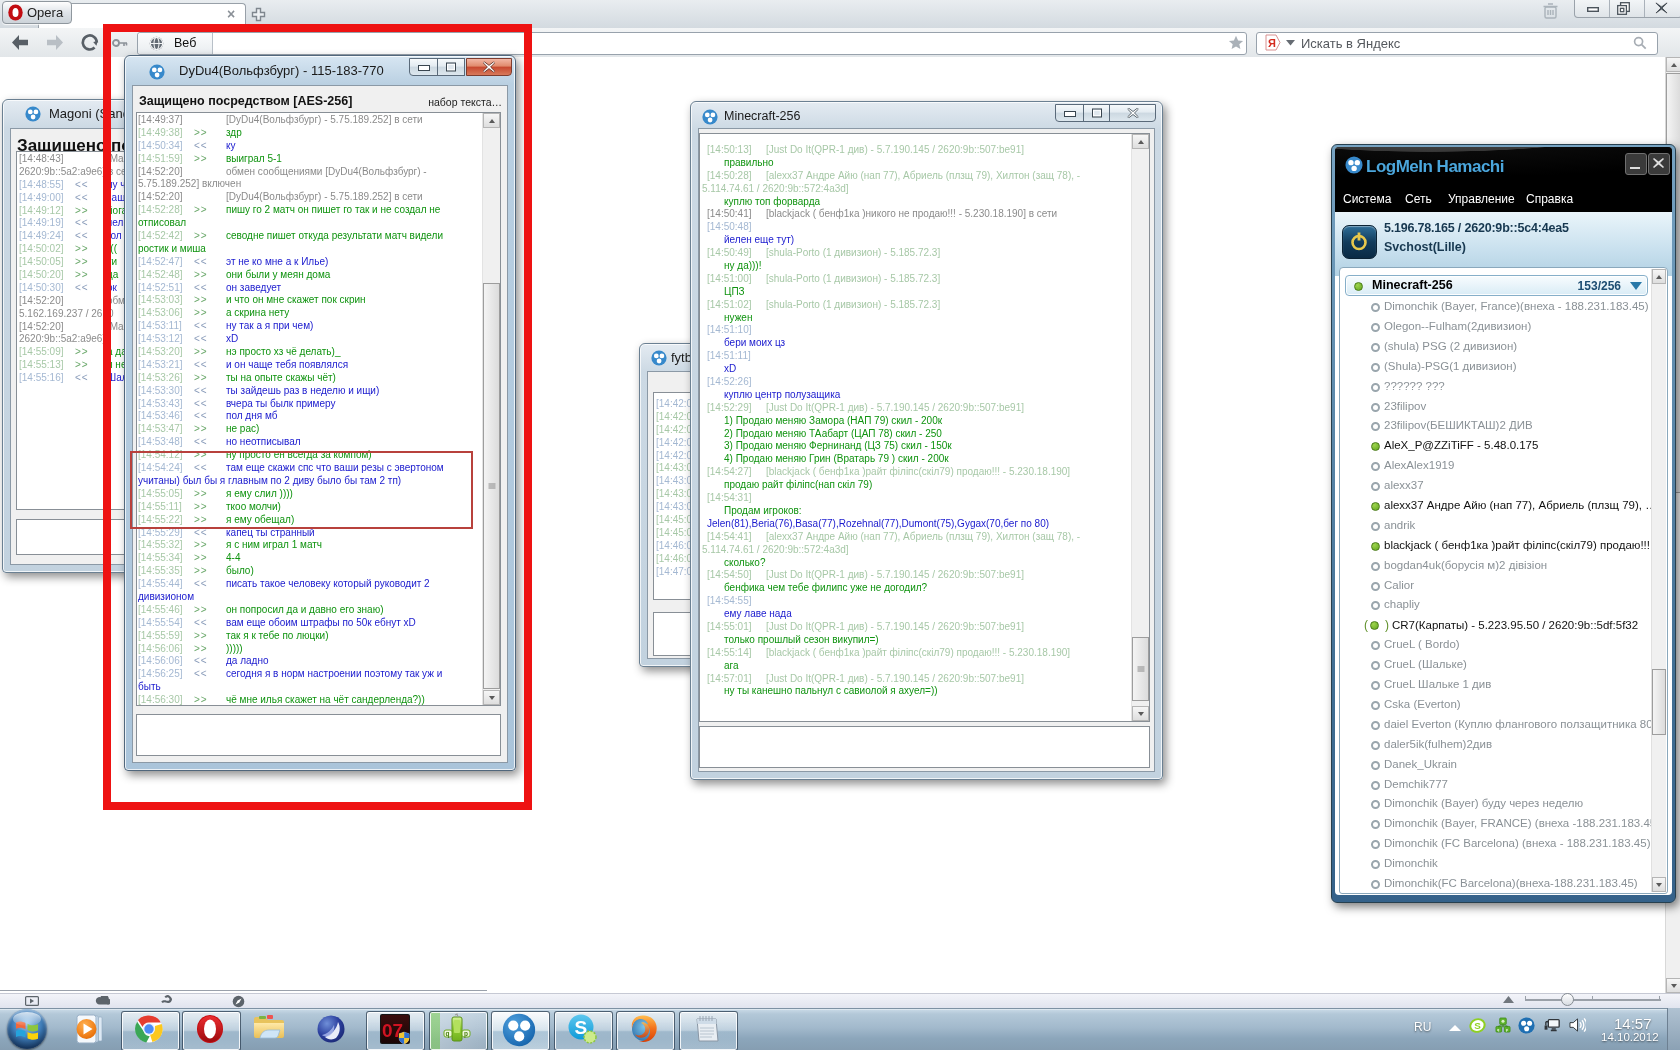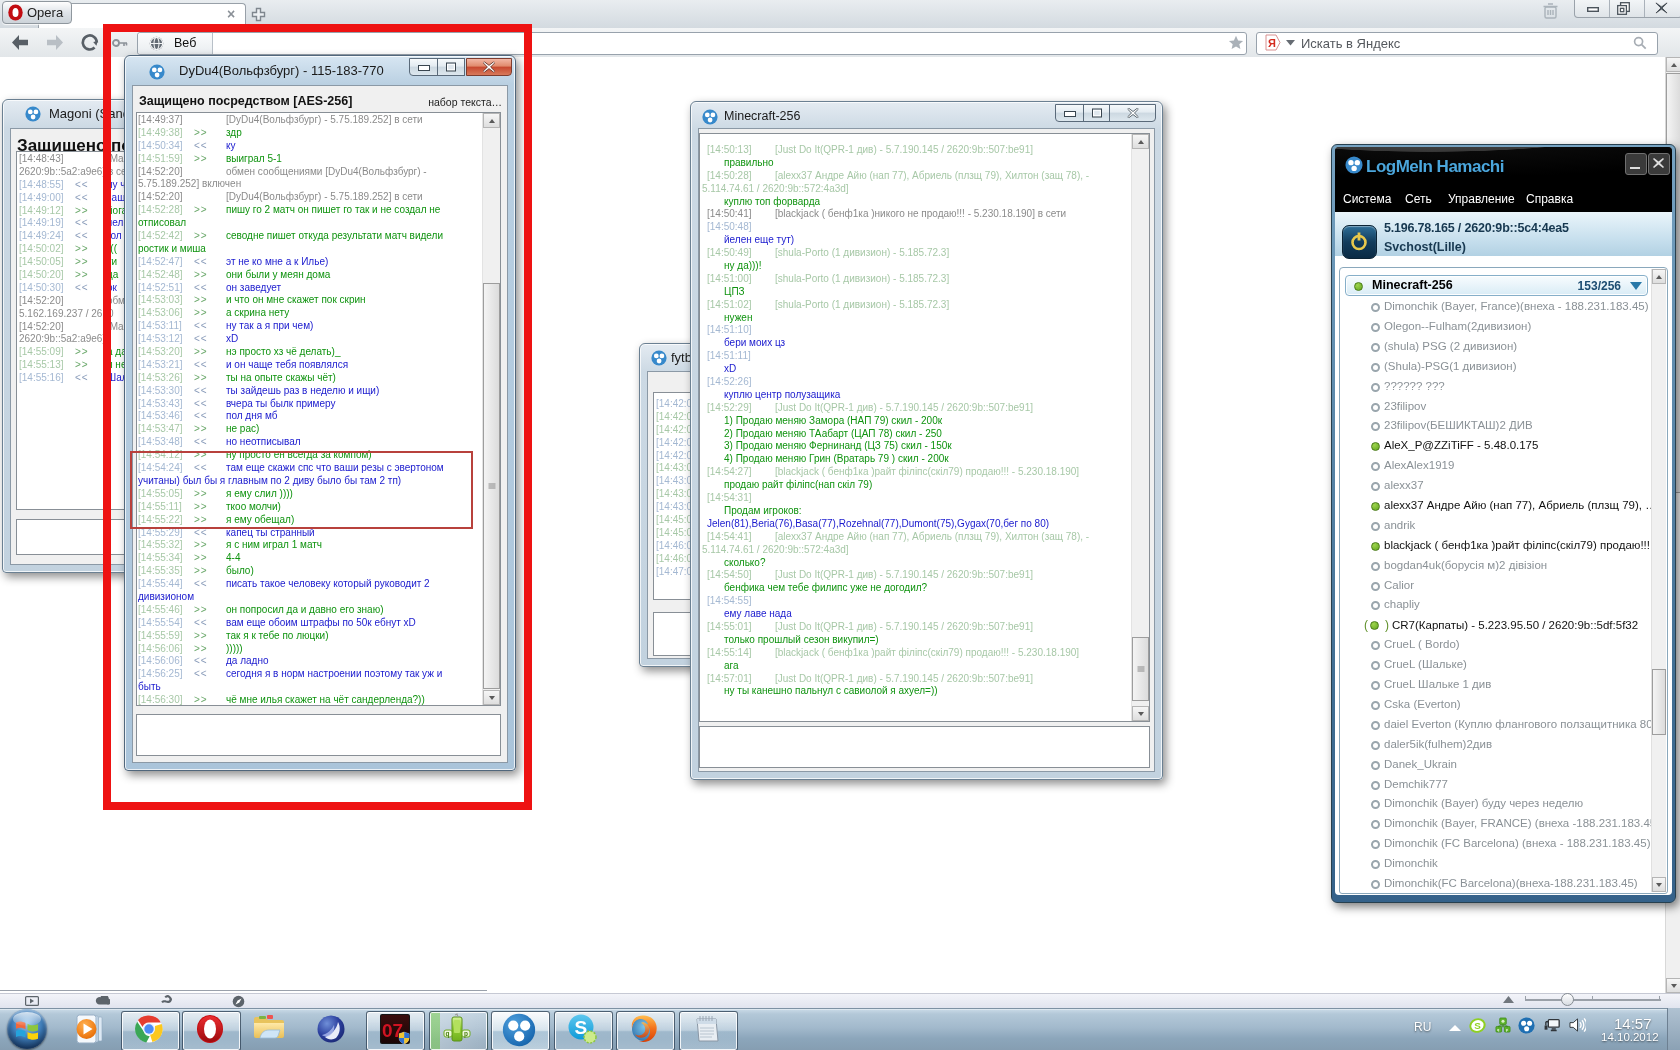--- a/index.html
+++ b/index.html
@@ -181,31 +181,31 @@
 
 #magoni{left:2px;top:99px;width:250px;height:472px;}
 #magoni .content{top:28px;}
 #fytb{left:639px;top:343px;width:260px;height:322px;}
 #fytb .content{top:27px;}
 #mine{left:690px;top:101px;width:471px;height:677px;}
 #mine .content{top:26px;}
 #dydu{left:124px;top:55px;width:390px;height:714px;}
 #dydu .content{top:29px;}
 .hdrline{position:absolute;font-weight:bold;font-size:17px;color:#111;}
-.ts2{display:inline-block;width:68px;}
+.ts2{display:inline-block;width:59px;}
 .mlog .ln{padding-left:6px;}
 .mlog .ln.c1,.mlog .ln.c2,.mlog .ln.p1,.mlog .ln.c0{padding-left:1px;}
 
 #ham{position:absolute;left:1331px;top:144px;width:343px;height:757px;border-radius:6px;background:linear-gradient(#77a3c2,#416f94 70%,#35628a);border:1px solid #27404f;box-shadow:3px 4px 10px rgba(0,0,0,.5);}
 #ham .inner{position:absolute;left:3px;top:2px;right:3px;bottom:7px;border-radius:4px;overflow:hidden;background:#fff;}
 #hblack{position:absolute;left:0;top:0;width:100%;height:65px;background:linear-gradient(#2a2a2a,#000 45%,#000);}
 #hgloss{position:absolute;left:0;top:0;width:100%;height:34px;background:radial-gradient(ellipse 120% 160% at 28% -70%, #5a5a5a 0%, #383838 52%, #0a0a0a 53%, #000 100%);}
 #hlogo{position:absolute;left:31px;top:10px;font-size:17px;font-weight:bold;color:#4ba6dc;letter-spacing:-0.5px;text-shadow:0 1px 2px #000;}
 .hmenu{position:absolute;top:45px;color:#fff;font-size:12px;}
-#hstatus{position:absolute;left:0;top:65px;width:100%;height:44px;background:linear-gradient(#eaf5fa,#c8e0ee 60%,#b2d1e3);}
+#hstatus{position:absolute;left:0;top:65px;width:100%;height:64px;background:linear-gradient(#eaf5fa,#c8e0ee 60%,#b2d1e3);}
 #hpower{position:absolute;left:7px;top:13px;width:33px;height:32px;border-radius:7px;background:linear-gradient(#2e6f99,#123c5c 50%,#0a2a44);border:1px solid #0b2335;box-shadow:inset 0 1px 1px rgba(255,255,255,.4);}
 #hip{position:absolute;left:49px;top:9px;font-size:12.5px;letter-spacing:-0.2px;font-weight:bold;color:#173850;}
 #hsv{position:absolute;left:49px;top:28px;font-size:12.5px;font-weight:bold;color:#173850;}
 #hlist{position:absolute;left:4px;top:120px;right:4px;bottom:1px;background:#fff;border:1px solid #8aa8bc;border-radius:4px 4px 3px 3px;overflow:hidden;}
 #hnet{position:absolute;left:5px;top:7px;right:19px;height:19px;background:linear-gradient(#f8fcfe,#d9ecf6);border:1px solid #86afc9;border-radius:4px;box-shadow:inset 0 0 0 1px rgba(255,255,255,.9);}
 #hnet b{position:absolute;left:26px;top:2px;font-size:12.5px;color:#000;}
 #hnet .cnt{position:absolute;right:26px;top:3px;font-size:12px;font-weight:bold;color:#1d4d72;}
 #hnet .tri{position:absolute;right:5px;top:6px;width:0;height:0;border-left:6px solid transparent;border-right:6px solid transparent;border-top:8px solid #2878a8;}
 .mrow{position:absolute;left:22px;height:19px;font-size:11.5px;white-space:nowrap;}
 .mrow span{position:relative;left:22px;top:1px;}

